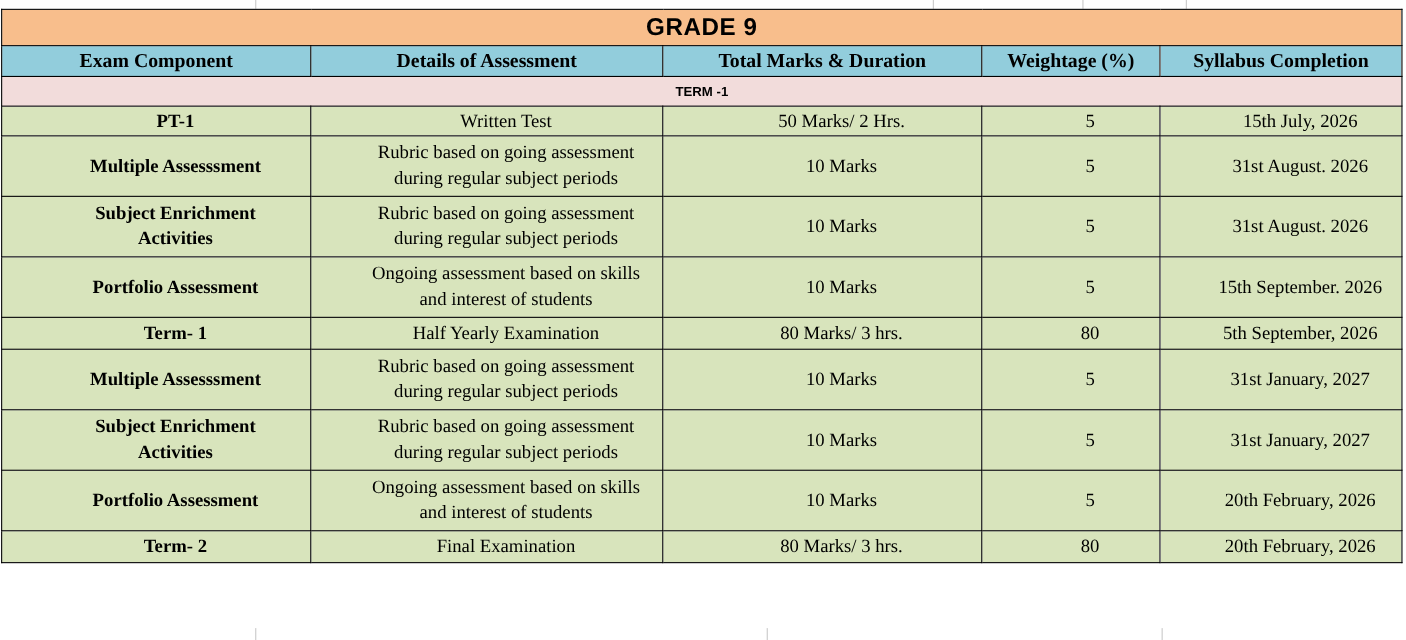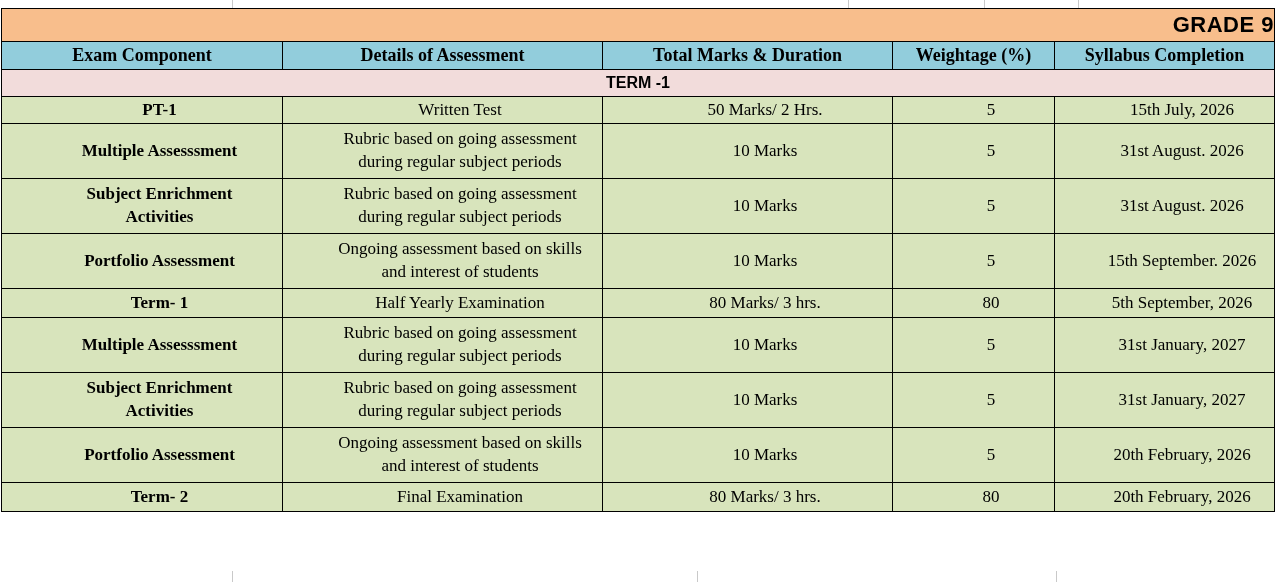--- a/index.html
+++ b/index.html
@@ -20,24 +20,24 @@
 
   tr.r-banner{height:33px;}
   tr.r-header{height:28px;}
   tr.r-term{height:27px;}
   tr.r-term2{height:30px;}
   tr.r-short{height:27px;}
   tr.r-tall{height:55px;}
   tr.r-sum{height:29px;border-radius:13px;}
 
   td.banner{background:#F8BE8C;font-family:"Liberation Sans",sans-serif;
-            font-weight:bold;font-size:22px;letter-spacing:.5px;text-align:right;}
+            font-weight:bold;font-size:22px;letter-spacing:.5px;}
   td.colhead{background:#92CDDC;font-weight:bold;font-size:18px;}
   td.termband{background:#F2DCDB;font-family:"Liberation Sans",sans-serif;
-              font-weight:bold;font-size:16px;}
+              font-weight:bold;font-size:12px;}
   td.termband-break{border-bottom:2px dashed #a8a8a8;}
   td.g{background:#D8E4BC;padding-left:35px;}
   td.comp{font-weight:bold;}
   .wrap-comp{display:inline-block;max-width:195px;}
   .wrap-det{display:inline-block;max-width:258px;}
 </style>
 </head>
 <body>
 
 <div class="grid-tick" style="left:232px;top:0;height:8px;"></div>

